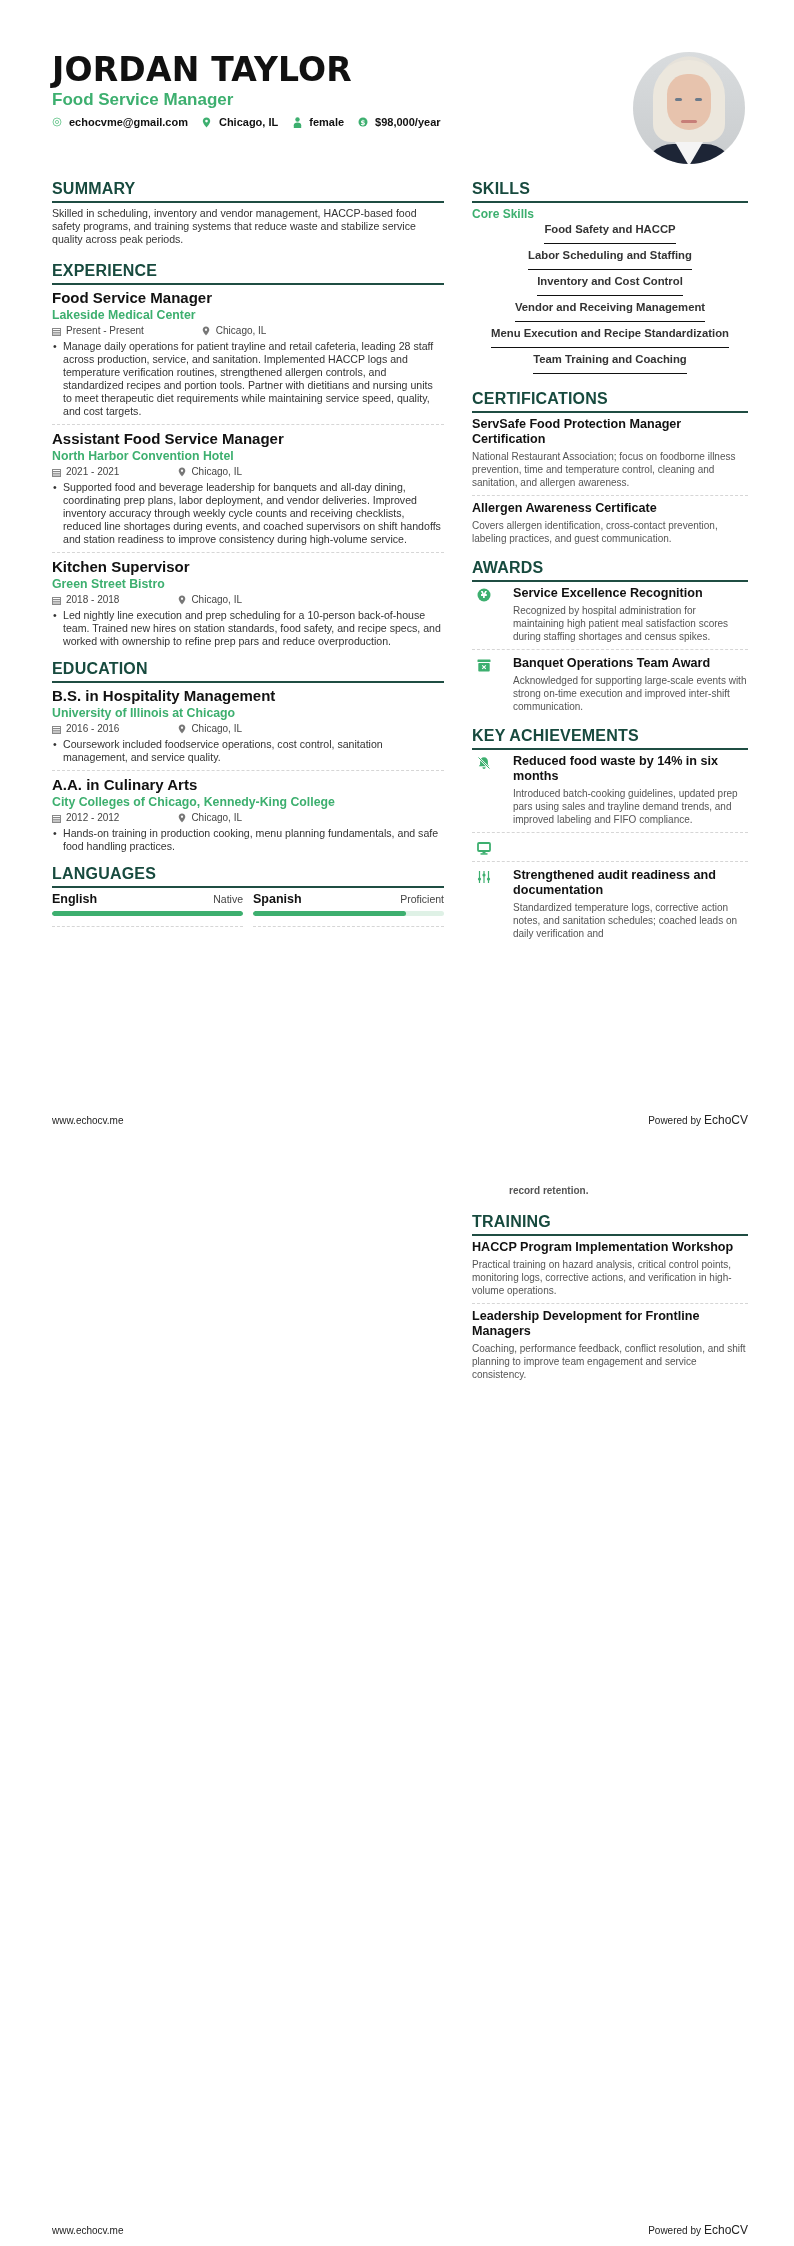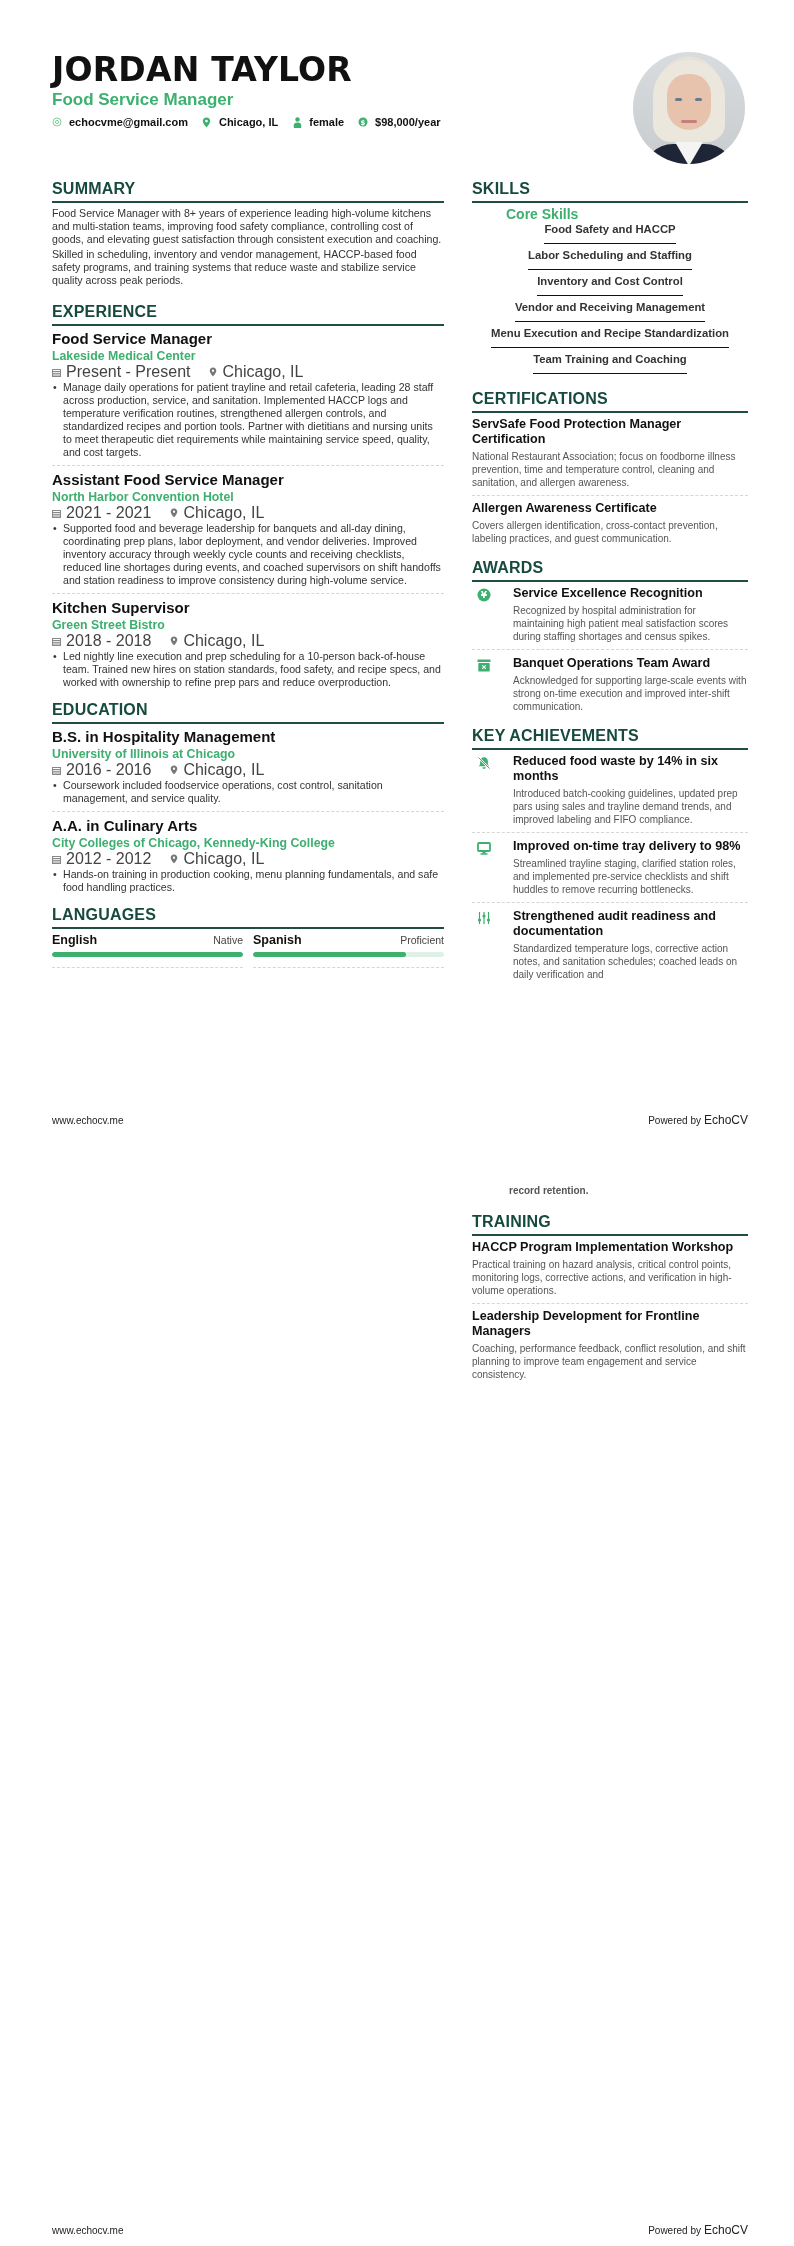--- a/index.html
+++ b/index.html
@@ -35,38 +35,38 @@
 
   .section-title { font-weight: 700; font-size: 16px; color: #174a3e; line-height: 18px; padding-bottom: 3px; border-bottom: 2.5px solid #1f4d43; margin-bottom: 4px; letter-spacing: 0.2px; }
 
   .para { font-size: 10.6px; line-height: 13px; color: #333; }
   .para + .para { margin-top: 2px; }
 
   .entry { padding-bottom: 6px; border-bottom: 1px dashed #d6d6d6; margin-bottom: 5px; }
   .entry.last { border-bottom: none; }
   .entry-title { font-weight: 700; font-size: 15px; line-height: 18px; color: #111; }
   .entry-org { font-weight: 700; font-size: 12.3px; line-height: 15px; color: #3daf6f; margin-top: 1px; }
-  .meta { display: flex; align-items: center; font-size: 16px; color: #444; margin-top: 2px; line-height: 12px; }
+  .meta { display: flex; align-items: center; font-size: 10px; color: #444; margin-top: 2px; line-height: 12px; gap: 40px; }
   .meta .mi { display: inline-flex; align-items: center; margin-right: 18px; }
   .meta .ic { width: 9px; height: 9px; margin-right: 5px; color: #777; display: inline-flex; align-items: center; justify-content: center; }
   .bullets { list-style: none; margin-top: 3px; }
   .bullets li { font-size: 10.6px; line-height: 13px; color: #333; padding-left: 11px; position: relative; }
   .bullets li::before { content: "•"; position: absolute; left: 1px; top: 0; color: #333; }
 
   
   .langs { display: flex; gap: 10px; }
   .lang { flex: 1; padding-bottom: 10px; border-bottom: 1px dashed #d6d6d6; }
   .lang-row { display: flex; justify-content: space-between; align-items: baseline; }
   .lang-name { font-weight: 700; font-size: 12.5px; color: #111; }
   .lang-level { font-size: 10.5px; color: #444; }
   .bar { margin-top: 5px; height: 5px; border-radius: 3px; background: #dff1e6; overflow: hidden; }
   .bar .fill { height: 100%; background: #3daf6f; border-radius: 3px; }
 
   
-  .skills-sub { font-weight: 700; font-size: 14px; color: #3daf6f; line-height: 14px; margin-top: 1px; margin-left: 34px; }
+  .skills-sub { font-weight: 700; font-size: 12px; color: #3daf6f; line-height: 14px; margin-top: 1px; }
   .skill { display: inline-block; font-weight: 700; font-size: 11.3px; color: #333; line-height: 14px; padding-bottom: 7px; border-bottom: 1.5px solid #111; margin-top: 4px; }
   .skills-list { display: flex; flex-direction: column; align-items: center; }
 
   .card { padding-bottom: 6px; border-bottom: 1px dashed #d6d6d6; margin-bottom: 5px; }
   .card.last { border-bottom: none; }
   .card-title { font-weight: 700; font-size: 12.6px; line-height: 15px; color: #111; }
   .card-desc { font-size: 10px; line-height: 13px; color: #555; margin-top: 3px; }
 
   .icard { display: flex; padding-bottom: 6px; border-bottom: 1px dashed #d6d6d6; margin-bottom: 6px; }
   .icard.last { border-bottom: none; }
@@ -132,21 +132,20 @@
     <div class="eye" style="left:62px"></div>
     <div class="mouth"></div>
     <div class="jacket"></div>
     <div class="collar"></div>
   </div>
 
   <div class="col-left" style="top:180px;">
 
     <section>
       <div class="section-title">SUMMARY</div>
-      <p class="para">Food Service Manager with 8+ years of experience leading high-volume kitchens and multi-station teams, improving food safety compliance, controlling cost of goods, and elevating guest satisfaction through consistent execution and coaching.</p>
       <p class="para">Skilled in scheduling, inventory and vendor management, HACCP-based food safety programs, and training systems that reduce waste and stabilize service quality across peak periods.</p>
     </section>
 
     <section style="margin-top:16px;">
       <div class="section-title">EXPERIENCE</div>
 
       <div class="entry">
         <div class="entry-title">Food Service Manager</div>
         <div class="entry-org">Lakeside Medical Center</div>
         <div class="meta">
@@ -399,24 +398,20 @@
         </div>
       </div>
       <div class="icard">
         <span class="iic">
           <svg width="14" height="13" viewBox="0 0 14 13">
               <rect x="1" y="1" width="12" height="8" rx="1" fill="none" stroke="#3daf6f" stroke-width="1.8"></rect>
               <rect x="5.5" y="9.5" width="3" height="2" fill="#3daf6f"></rect>
               <rect x="3.5" y="11.2" width="7" height="1.5" fill="#3daf6f"></rect>
             </svg>
         </span>
-        <div class="ibody">
-          <div class="card-title">Improved on-time tray delivery to 98%</div>
-          <div class="card-desc">Streamlined trayline staging, clarified station roles, and implemented pre-service checklists and shift huddles to remove recurring bottlenecks.</div>
-        </div>
       </div>
       <div class="icard last">
         <span class="iic">
           <svg width="14" height="14" viewBox="0 0 14 14">
               <g stroke="#3daf6f" stroke-width="1.2">
                 <line x1="2.5" y1="1" x2="2.5" y2="13"></line>
                 <line x1="7" y1="1" x2="7" y2="13"></line>
                 <line x1="11.5" y1="1" x2="11.5" y2="13"></line>
               </g>
               <circle cx="2.5" cy="9" r="1.6" fill="#3daf6f"></circle>

